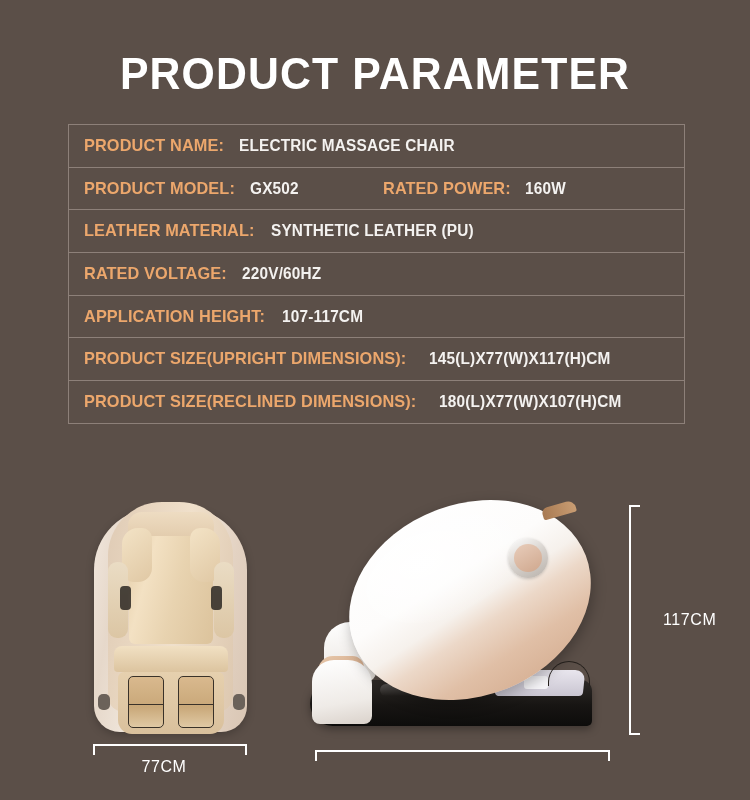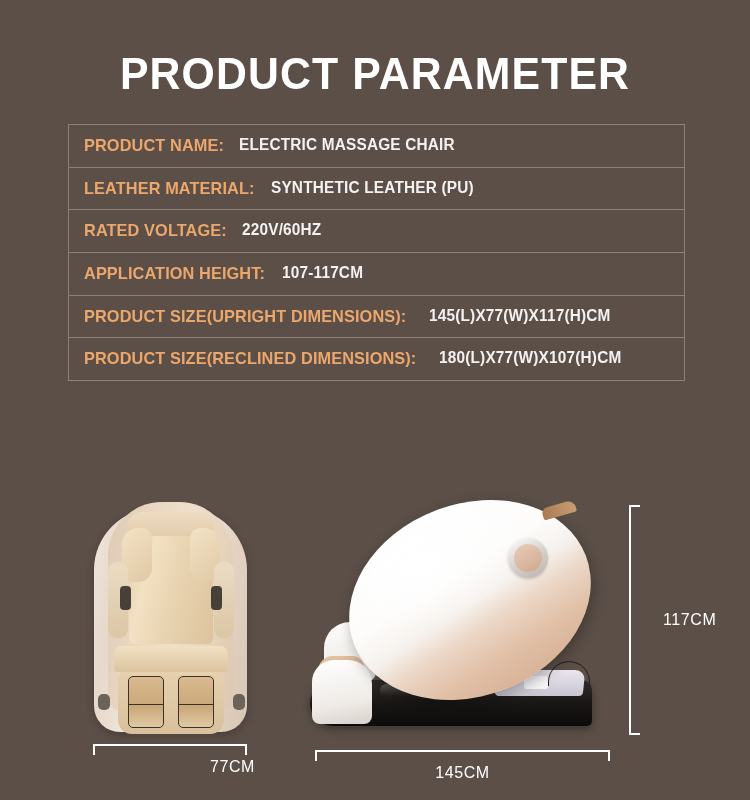--- a/index.html
+++ b/index.html
@@ -44,21 +44,21 @@
   .spec-row {
     height: 42.7px;
     border-bottom: 1px solid #8d8079;
     display: flex;
     align-items: center;
     box-sizing: border-box;
     position: relative;
   }
   .cell {
     display: flex;
-    align-items: flex-start;
+    align-items: center;
     white-space: nowrap;
   }
   .cell.first { padding-left: 15px; }
   .cell.second {
     position: absolute;
     left: 314px;
   }
   .lbl {
     color: #eca76c;
     font-size: 17px;
@@ -348,40 +348,50 @@
 
   .dim-label {
     position: absolute;
     color: #ffffff;
     font-size: 16px;
     letter-spacing: 0.6px;
     white-space: nowrap;
   }
 
   #w-line   { left: 93px;  top: 254px; width: 154px; }
-  #w-label  { left: 101px;  top: 268px; width: 154px; text-align: right; }
+  #w-label  { left: 87px;  top: 268px; width: 154px; text-align: center; }
   #l-line   { left: 315px; top: 260px; width: 295px; }
   #l-label  { left: 315px; top: 274px; width: 295px; text-align: center; }
   #h-line   { left: 629px; top: 15px;  height: 230px; }
   #h-label  { left: 663px; top: 121px; }
 </style>
 </head>
 <body>
 
 <div class="title">PRODUCT PARAMETER</div>
 
 <div class="spec-table">
 
   <div class="spec-row">
     <div class="cell first">
       <span class="lbl">PRODUCT NAME:</span>
       <span class="val">ELECTRIC MASSAGE CHAIR</span>
     </div>
   </div>
 
+  <div class="spec-row">
+    <div class="cell first">
+      <span class="lbl">PRODUCT MODEL:</span>
+      <span class="val">GX502</span>
+    </div>
+    <div class="cell second">
+      <span class="lbl">RATED POWER:</span>
+      <span class="val">160W</span>
+    </div>
+  </div>
 
   <div class="spec-row">
     <div class="cell first">
       <span class="lbl">LEATHER MATERIAL:</span>
       <span class="val">SYNTHETIC LEATHER (PU)</span>
     </div>
   </div>
 
 
   <div class="spec-row">
@@ -451,18 +461,17 @@
     <div class="sv-egg-gloss"></div>
     <div class="sv-tab"></div>
     <div class="sv-port-ring"></div>
     <div class="sv-port-core"></div>
   </div>
 
   <div class="dim-line-h" id="w-line"></div>
   <div class="dim-label" id="w-label">77CM</div>
 
   <div class="dim-line-h" id="l-line"></div>
-  <div class="dim-label" id="l-label">145CM</div>
 
   <div class="dim-line-v" id="h-line"></div>
   <div class="dim-label" id="h-label">117CM</div>
 
 </div>
 
 </body></html>

